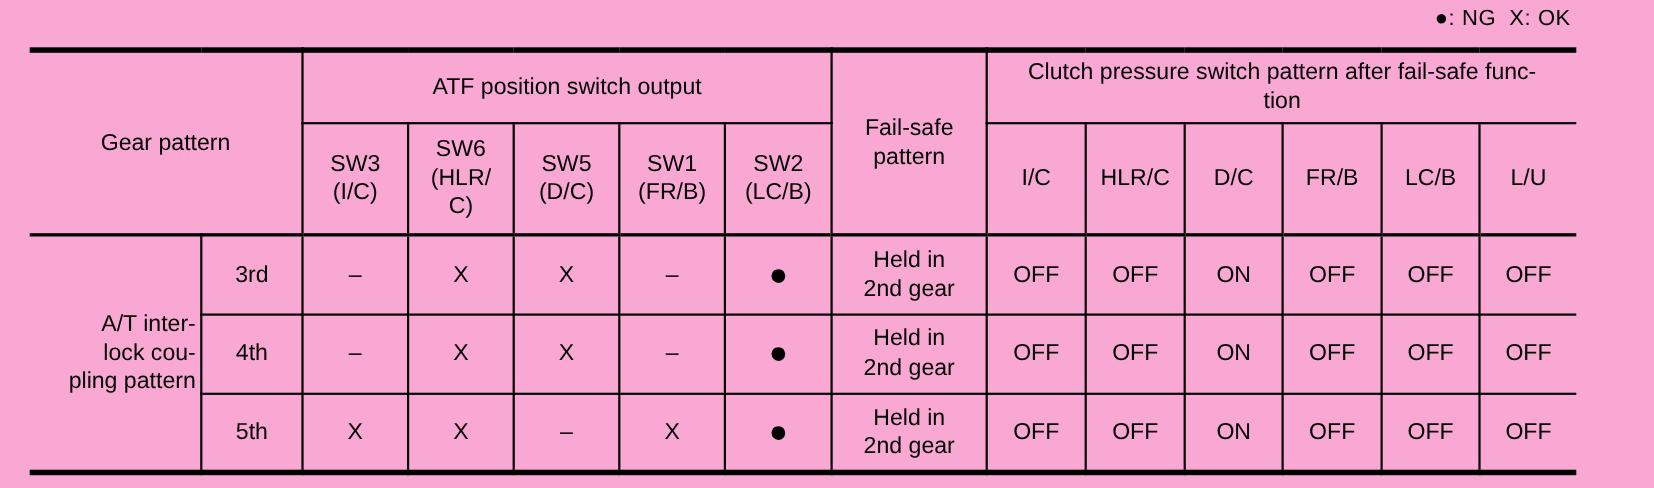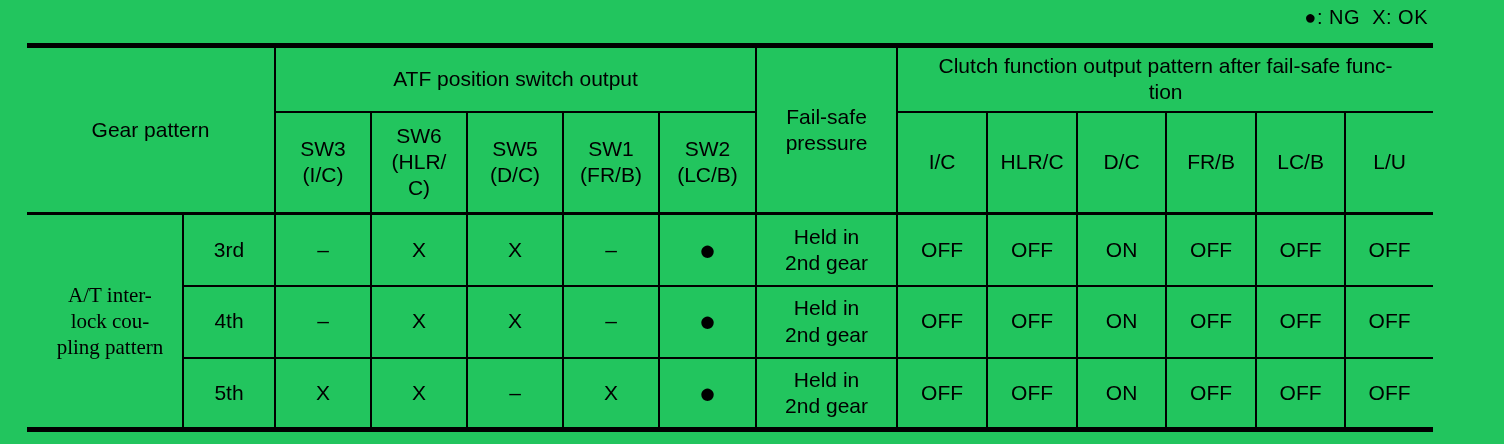--- a/index.html
+++ b/index.html
@@ -2,21 +2,21 @@
 <html><head>
 <meta charset="utf-8">
 <style>
   * { box-sizing: border-box; }
   html, body { margin: 0; padding: 0; background: #ffffff; }
   body {
     width: 1504px; height: 444px;
     font-family: "Liberation Sans", sans-serif;
     color: #000;
   }
-  .page { position: relative; width: 1504px; height: 444px; background: #22c55e; overflow: hidden; }
+  .page { position: relative; width: 1504px; height: 444px; background: #f9a8d4; overflow: hidden; }
 
   .legend {
     position: absolute; top: 6px; right: 76px;
     font-size: 20px; white-space: pre; letter-spacing: 0.5px;
   }
 
   table.failsafe {
     position: absolute; left: 27px; top: 43px;
     width: 1406px;
     border-collapse: collapse; table-layout: fixed;
@@ -27,21 +27,21 @@
     border: 2px solid #000;
     text-align: center; vertical-align: middle;
     font-size: 21px; line-height: 1.25;
     white-space: pre-line;
     padding: 2px 4px;
     overflow: hidden;
   }
   td:first-child { border-left: none; }
   td:last-child  { border-right: none; }
   td.hdr-b { border-bottom: 3px solid #000; }
-  td.left { text-align: center; padding-left: 15px; font-family: Liberation Serif, serif; }
+  td.left { text-align: right; padding-left: 15px; }
   td.dot { font-size: 29px; }
 
   tr.r-group1 { height: 66px; }
   tr.r-group2 { height: 102px; }
   tr.r-data   { height: 72px; }
 </style>
 </head>
 <body>
 
 <div class="page">
@@ -63,22 +63,22 @@
         <col style="width:89px">
         <col style="width:90px">
         <col style="width:89px">
         <col style="width:88px">
     </colgroup>
     <tbody>
       <tr class="r-group1">
         <td colspan="2" rowspan="2" class="hdr-b">Gear pattern</td>
         <td colspan="5">ATF position switch output</td>
         <td rowspan="2" class="hdr-b">Fail-safe
-pressure</td>
-        <td colspan="6">Clutch function output pattern after fail-safe func-
+pattern</td>
+        <td colspan="6">Clutch pressure switch pattern after fail-safe func-
 tion</td>
       </tr>
       <tr class="r-group2">
         <td class="hdr-b">SW3
 (I/C)</td>
         <td class="hdr-b">SW6
 (HLR/
 C)</td>
         <td class="hdr-b">SW5
 (D/C)</td>

